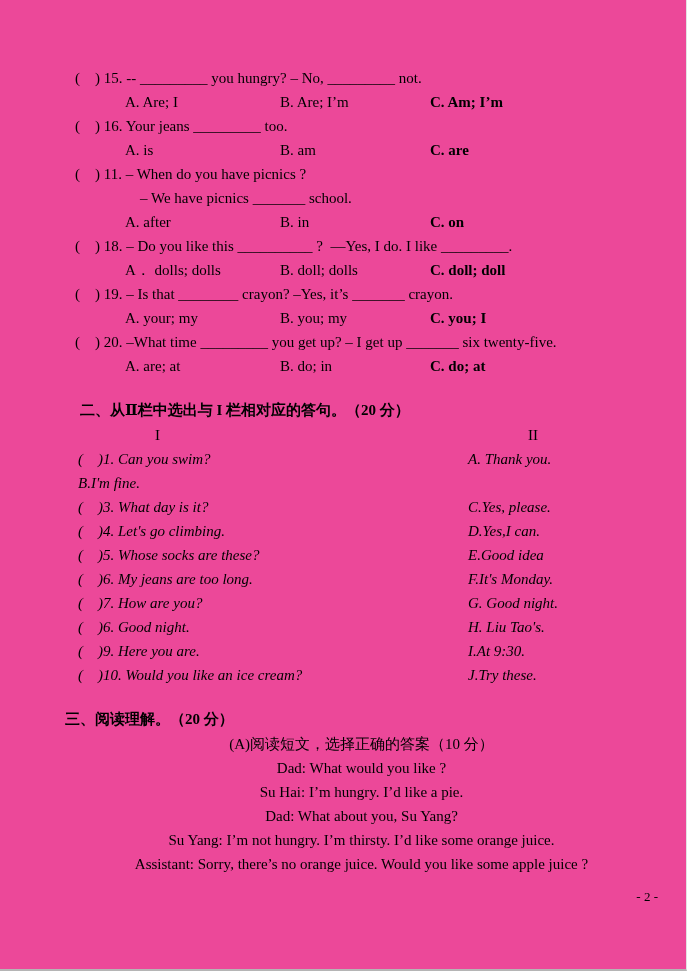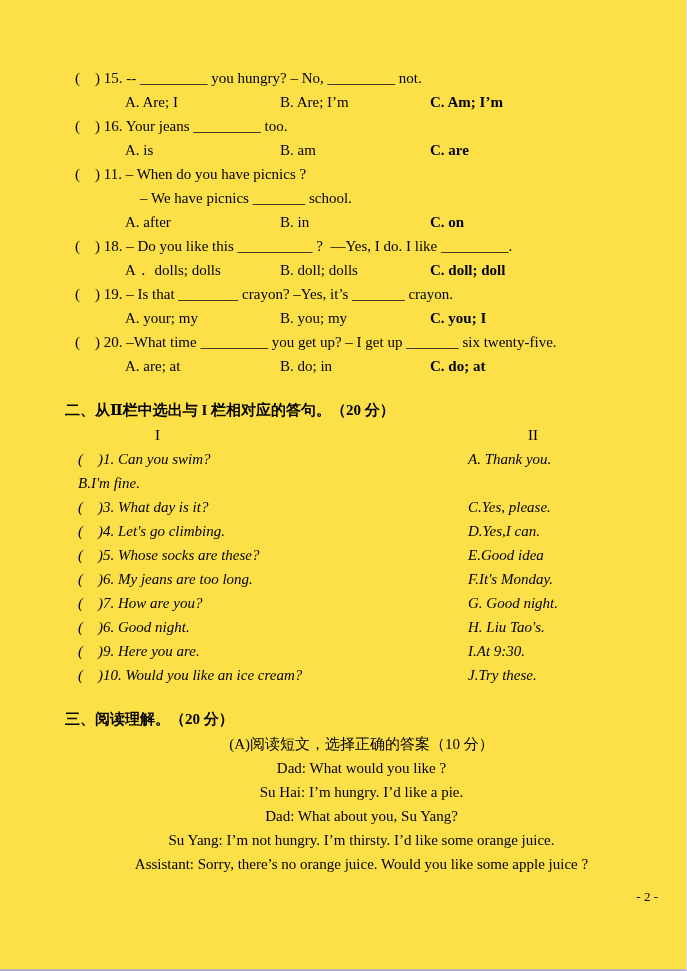--- a/index.html
+++ b/index.html
@@ -5,21 +5,21 @@
   * { margin:0; padding:0; box-sizing:border-box; }
   html,body { background:#ffffff; }
   body {
     font-family:"Liberation Serif","DejaVu Serif",serif;
     color:#000;
   }
   .page {
     position:relative;
     width:687px;
     height:971px;
-    background:#fde047;
+    background:#ec4899;
     overflow:hidden;
     border-right:1px solid #e2e2e2;
     border-bottom:2px solid #b5b5b5;
   }
   .content {
     padding:66px 58px 0 65px;
     font-size:15px;
   }
   .line {
     line-height:24px;
@@ -31,21 +31,21 @@
   .opts .optA { width:155px; white-space:pre-wrap; }
   .opts .optB { width:150px; white-space:pre-wrap; }
   .opts .optC { flex:1; white-space:pre-wrap;font-weight:bold; }
 
   .sec-heading {
     font-weight:bold;
     font-size:15px;
     line-height:26px;
     white-space:pre-wrap;
   }
-  .sec2-heading { margin-top:19px; }
+  .sec2-heading { margin-top:19px;margin-left:15px; }
   .cols-header {
     position:relative;
     line-height:24px;
     padding-left:90px;
   }
   .cols-header .col2 { position:absolute; left:463px; }
   .pair-row {
     display:grid;
     grid-template-columns:390px 1fr;
     padding-left:13px;

